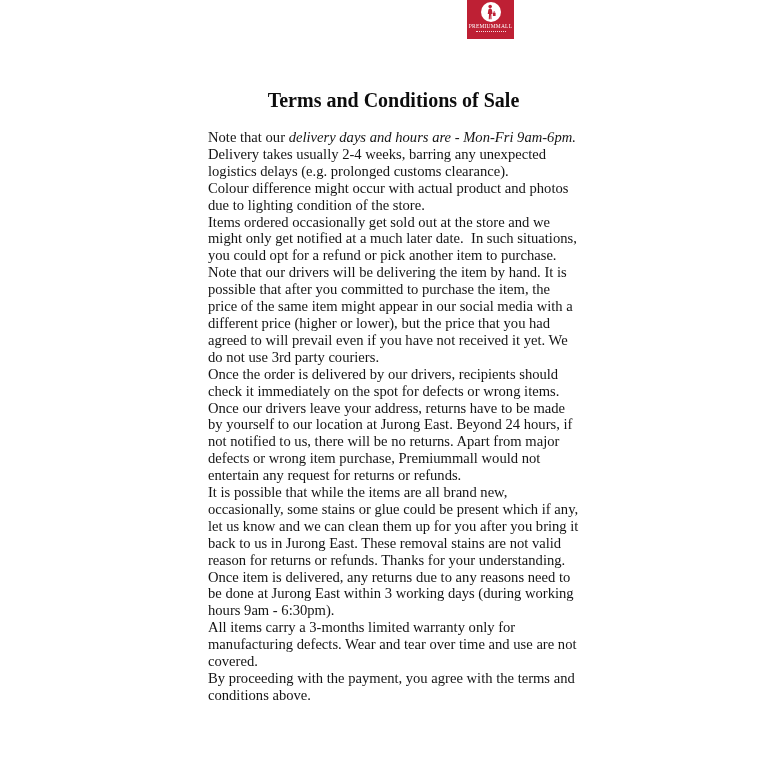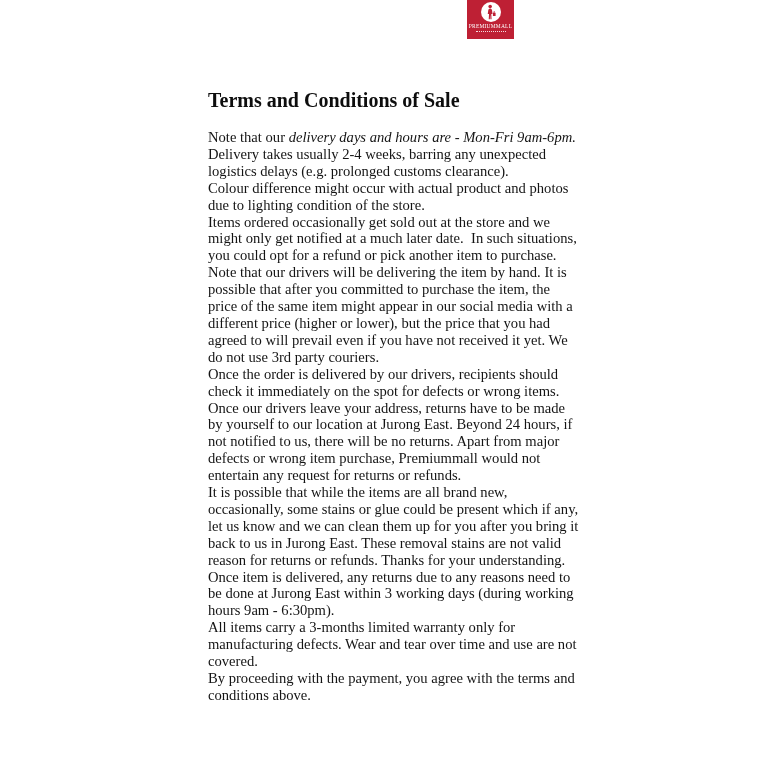--- a/index.html
+++ b/index.html
@@ -63,21 +63,21 @@
     left: 208px;
     top: 0;
     width: 371px;
   }
   .doc-title {
     margin: 0;
     padding-top: 89px;
     font-size: 20px;
     line-height: 23px;
     font-weight: bold;
-    text-align: left;
+    text-align: center;
     color: #0d0d0d;
     font-family: "Liberation Serif", serif;
   }
   .doc-content {
     margin-top: 17px;
     font-size: 14.6px;
     line-height: 16.9px;
     white-space: pre-wrap;
     color: #141414;
   }

